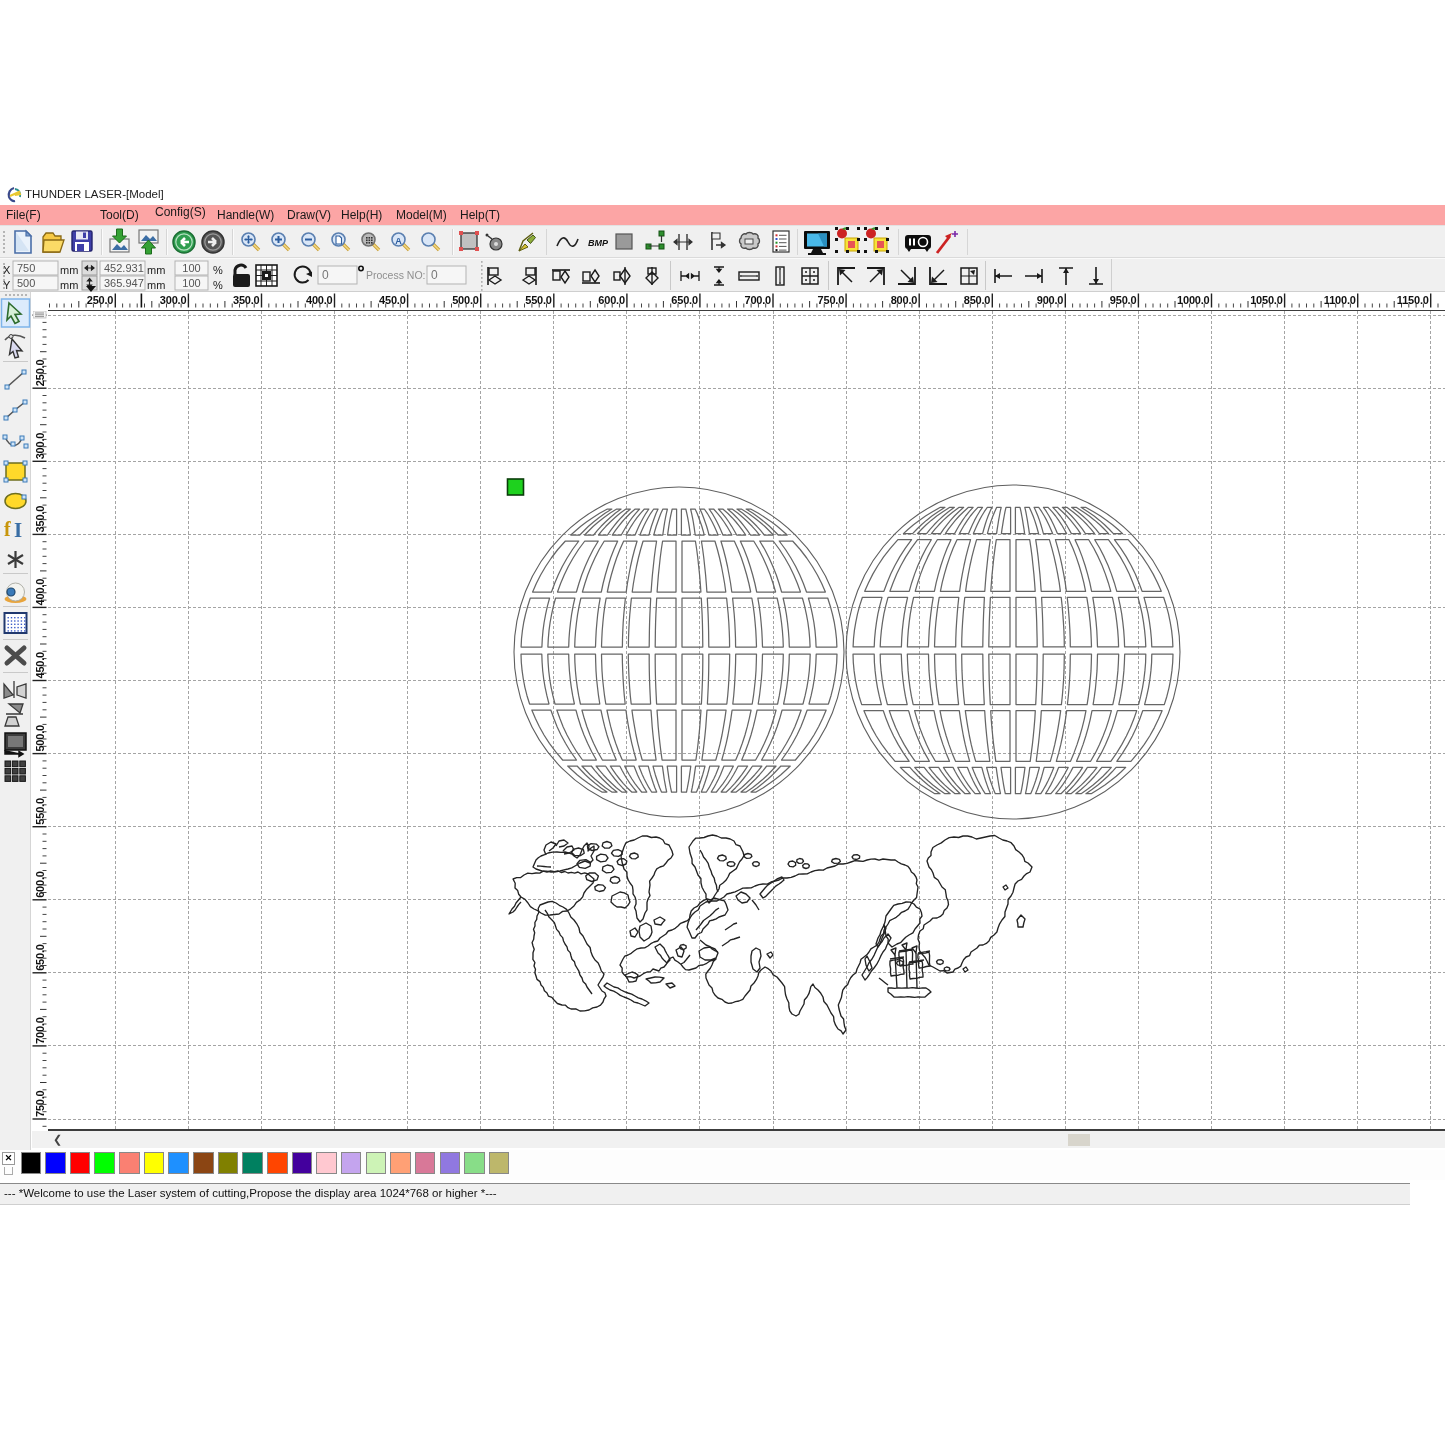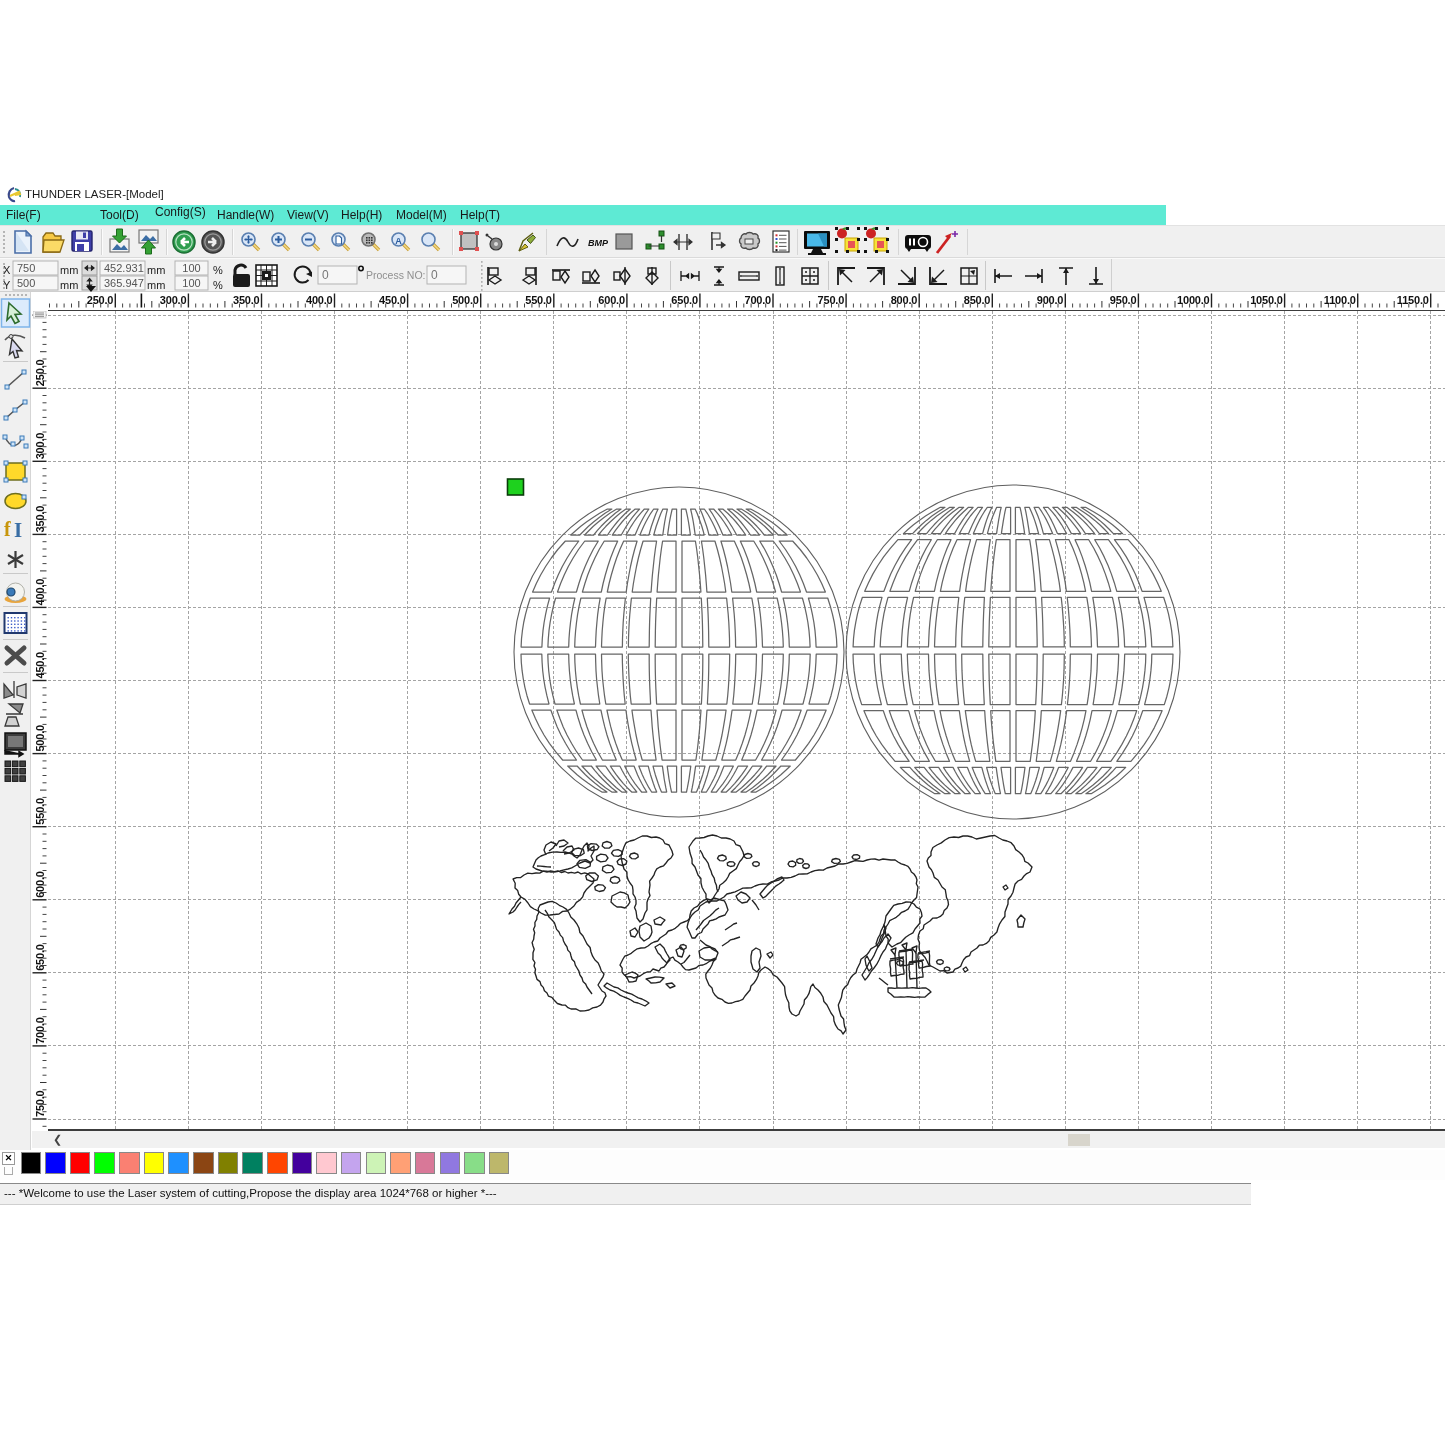--- a/index.html
+++ b/index.html
@@ -7,27 +7,27 @@
 <body>
 <div class="abs" style="left:0;top:184px;width:1445px;height:1022px;background:#fff"></div>
 
 <svg class="abs" style="left:6px;top:186px" width="18" height="17">
  <path d="M8 2 C4 3 2 7 3 11 C4 14 7 15.5 9 15" fill="none" stroke="#3a4a8c" stroke-width="2.2"></path>
  <path d="M9 3 C13 3.5 15 7 14 11" fill="none" stroke="#2e8f8f" stroke-width="1.8"></path>
  <path d="M4 10 L14 5.5 L9 9 L15 8" fill="none" stroke="#e8c830" stroke-width="2"></path>
 </svg>
 <div class="abs" style="left:25px;top:188px;font-size:11.5px;color:#1c1c1c">THUNDER LASER-[Model]</div>
 
-<div class="abs" style="left:0;top:205px;width:1166px;height:20px;background:#5eead4">
+<div class="abs" style="left:0;top:205px;width:1445px;height:20px;background:#fca5a5">
   <span class="abs" style="left:6px;top:3px;font-size:12px;color:#1a1a1a">File(F)</span>
   <span class="abs" style="left:53px;top:20px;font-size:14px;color:#1a1a1a">Edit(E)</span>
   <span class="abs" style="left:100px;top:3px;font-size:12px;color:#1a1a1a">Tool(D)</span>
   <span class="abs" style="left:155px;top:0;font-size:12px;color:#1a1a1a">Config(S)</span>
   <span class="abs" style="left:217px;top:3px;font-size:12px;color:#1a1a1a">Handle(W)</span>
-  <span class="abs" style="left:287px;top:3px;font-size:12px;color:#1a1a1a">View(V)</span>
+  <span class="abs" style="left:287px;top:3px;font-size:12px;color:#1a1a1a">Draw(V)</span>
   <span class="abs" style="left:341px;top:3px;font-size:12px;color:#1a1a1a">Help(H)</span>
   <span class="abs" style="left:396px;top:3px;font-size:12px;color:#1a1a1a">Model(M)</span>
   <span class="abs" style="left:460px;top:3px;font-size:12px;color:#1a1a1a">Help(T)</span>
 </div>
 
 <div class="abs" style="left:0;top:225px;width:1445px;height:67px;background:#f0f0f0;border-top:1px solid #e2e2e2"></div>
 <div class="abs" style="left:0;top:257px;width:1445px;height:1px;background:#dadada"></div>
 <div class="abs" style="left:0;top:258px;width:1445px;height:1px;background:#fafafa"></div>
 <div class="abs" style="left:0;top:291px;width:1445px;height:1px;background:#cfcfcf"></div>
 <svg class="abs" style="left:0;top:226px" width="1445" height="32">
@@ -1059,15 +1059,15 @@
 <div class="abs" style="left:291.6px;top:1152px;width:20.5px;height:22px;background:#43009d;border:1px solid #888"></div>
 <div class="abs" style="left:316.3px;top:1152px;width:20.5px;height:22px;background:#ffc8d0;border:1px solid #888"></div>
 <div class="abs" style="left:340.9px;top:1152px;width:20.5px;height:22px;background:#c4a4ee;border:1px solid #888"></div>
 <div class="abs" style="left:365.6px;top:1152px;width:20.5px;height:22px;background:#cdf3b6;border:1px solid #888"></div>
 <div class="abs" style="left:390.2px;top:1152px;width:20.5px;height:22px;background:#ffa075;border:1px solid #888"></div>
 <div class="abs" style="left:414.9px;top:1152px;width:20.5px;height:22px;background:#d87898;border:1px solid #888"></div>
 <div class="abs" style="left:439.5px;top:1152px;width:20.5px;height:22px;background:#9078e0;border:1px solid #888"></div>
 <div class="abs" style="left:464.2px;top:1152px;width:20.5px;height:22px;background:#88dd88;border:1px solid #888"></div>
 <div class="abs" style="left:488.8px;top:1152px;width:20.5px;height:22px;background:#bdb76b;border:1px solid #888"></div>
 
-<div class="abs" style="left:0;top:1183px;width:1251px;height:22px;background:#f0f0f0;border-top:1px solid #8a8a8a;border-bottom:1px solid #cfcfcf">
+<div class="abs" style="left:0;top:1183px;width:1410px;height:22px;background:#f0f0f0;border-top:1px solid #8a8a8a;border-bottom:1px solid #cfcfcf">
   <span class="abs" style="left:4px;top:3px;font-size:11.5px;color:#111">--- *Welcome to use the Laser system of cutting,Propose the display area 1024*768 or higher *---</span>
 </div>
 
 </body></html>

